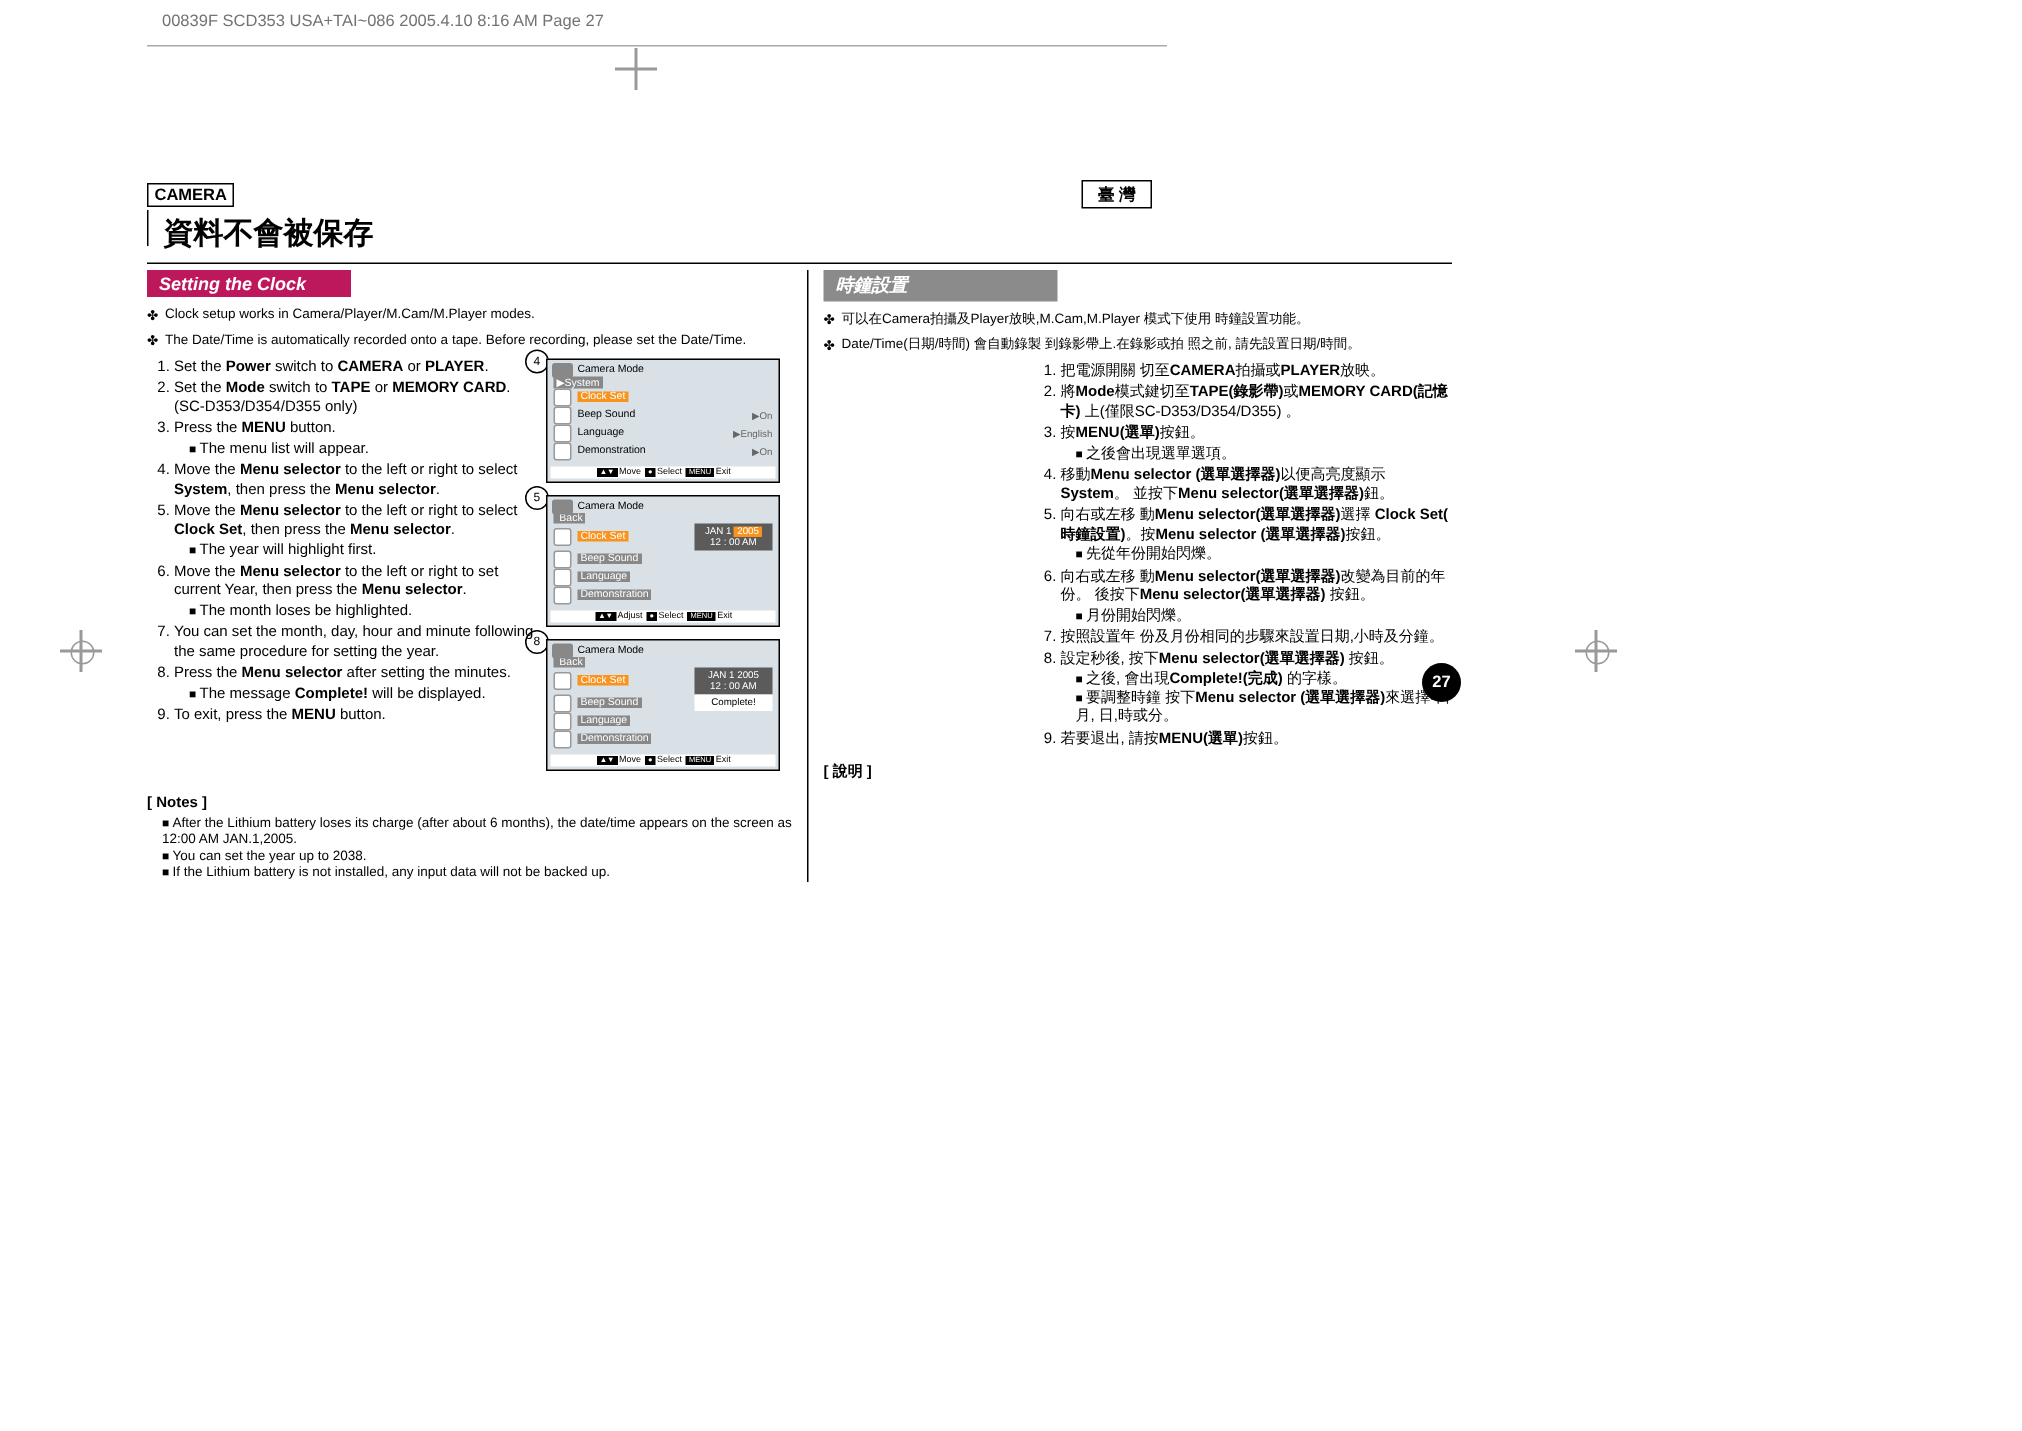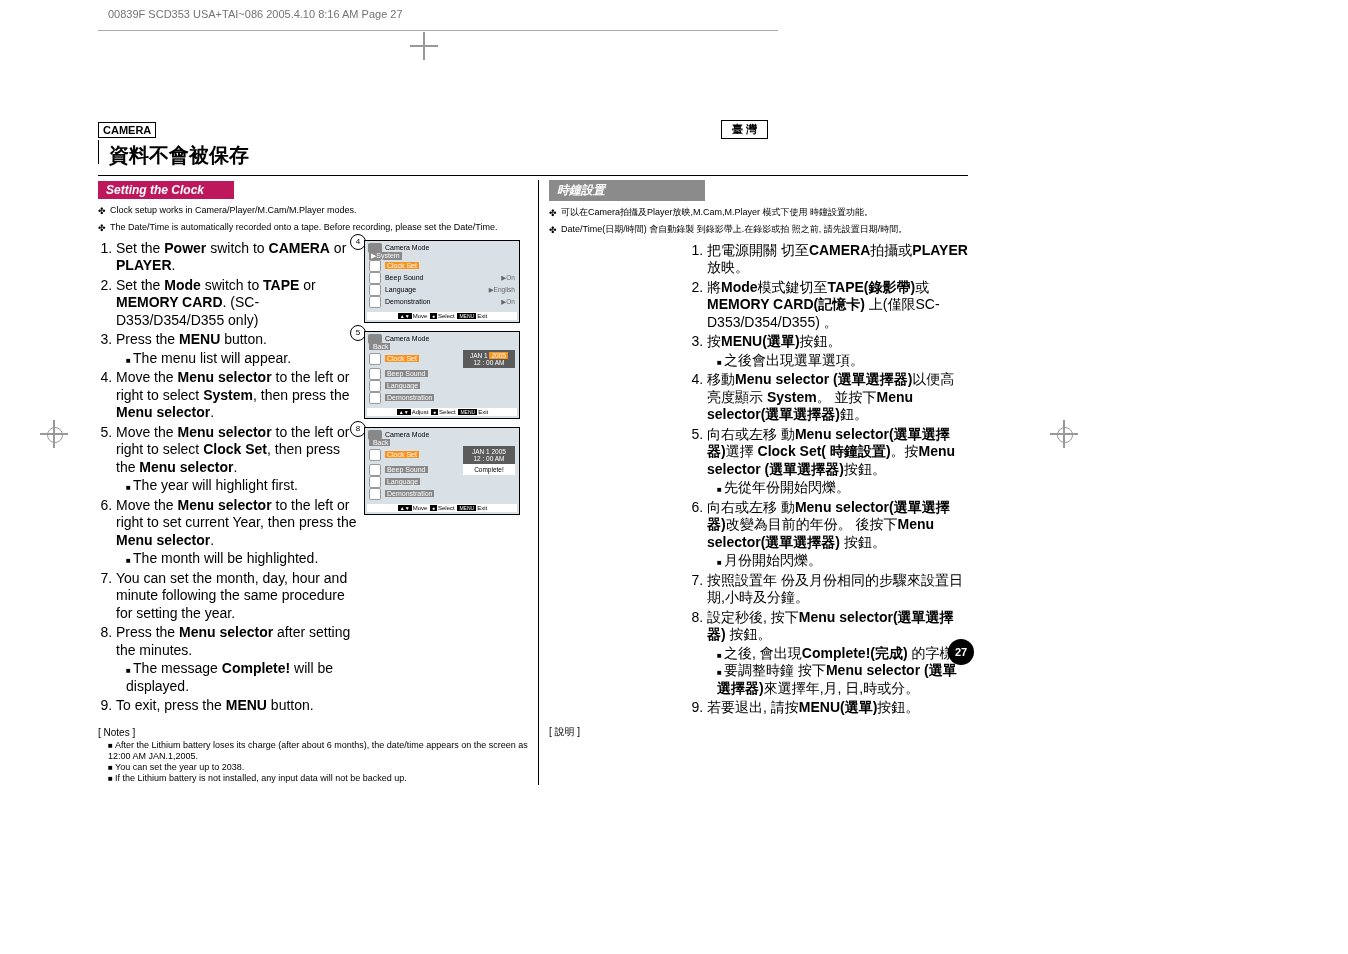--- a/index.html
+++ b/index.html
@@ -105,21 +105,21 @@
     position: relative;
     padding-left: 12px;
   }
   .intro .dia {
     position: absolute;
     left: 0;
     top: 1px;
   }
 
   ol.steps {
-    font-size: 14px;
+    font-size: 10px;
     line-height: 1.25;
     margin: 0 0 4px 0;
     padding: 0 0 0 18px;
   }
   ol.steps > li { margin-bottom: 2px; }
   ol.steps ul {
     list-style: none;
     margin: 1px 0;
     padding: 0 0 0 10px;
   }
@@ -212,21 +212,21 @@
     background: #fff;
     font-size: 6px;
     text-align: center;
     padding: 1px 0;
   }
   .osd-footer .btn { background: #000; color: #fff; padding: 0 2px; font-size: 5px; margin: 0 1px; }
   .osd-footer .menu-btn { background: #000; color: #fff; padding: 0 2px; font-size: 5px; margin: 0 1px; }
 
   .notes-head {
     font-size: 10px;
-    font-weight: normal;
+    font-weight: bold;
     margin: 8px 0 2px 0;
   }
   ul.notes {
     font-size: 9px;
     line-height: 1.25;
     list-style: none;
     margin: 0; padding: 0 0 0 10px;
   }
   ul.notes > li::before { content: '■ '; font-size: 8px; }
 
@@ -325,21 +325,21 @@
                   </ul>
               </li>
               <li><span>Move the <b>Menu selector</b> to the left or right to select <b>System</b>, then press the <b>Menu selector</b>.</span></li>
               <li><span>Move the <b>Menu selector</b> to the left or right to select <b>Clock Set</b>, then press the <b>Menu selector</b>.</span>
                 <ul>
                     <li><span>The year will highlight first.</span></li>
                   </ul>
               </li>
               <li><span>Move the <b>Menu selector</b> to the left or right to set current Year, then press the <b>Menu selector</b>.</span>
                 <ul>
-                    <li><span>The month will be highlighted.</span></li>
+                    <li><span>The month loses be highlighted.</span></li>
                   </ul>
               </li>
               <li><span>You can set the month, day, hour and minute following the same procedure for setting the year.</span></li>
               <li><span>Press the <b>Menu selector</b> after setting the minutes.</span>
                 <ul>
                   <li><span>The message <b>Complete!</b> will be displayed.</span></li>
                 </ul>
               </li>
               <li><span>To exit, press the <b>MENU</b> button.</span></li>
             </ol>

